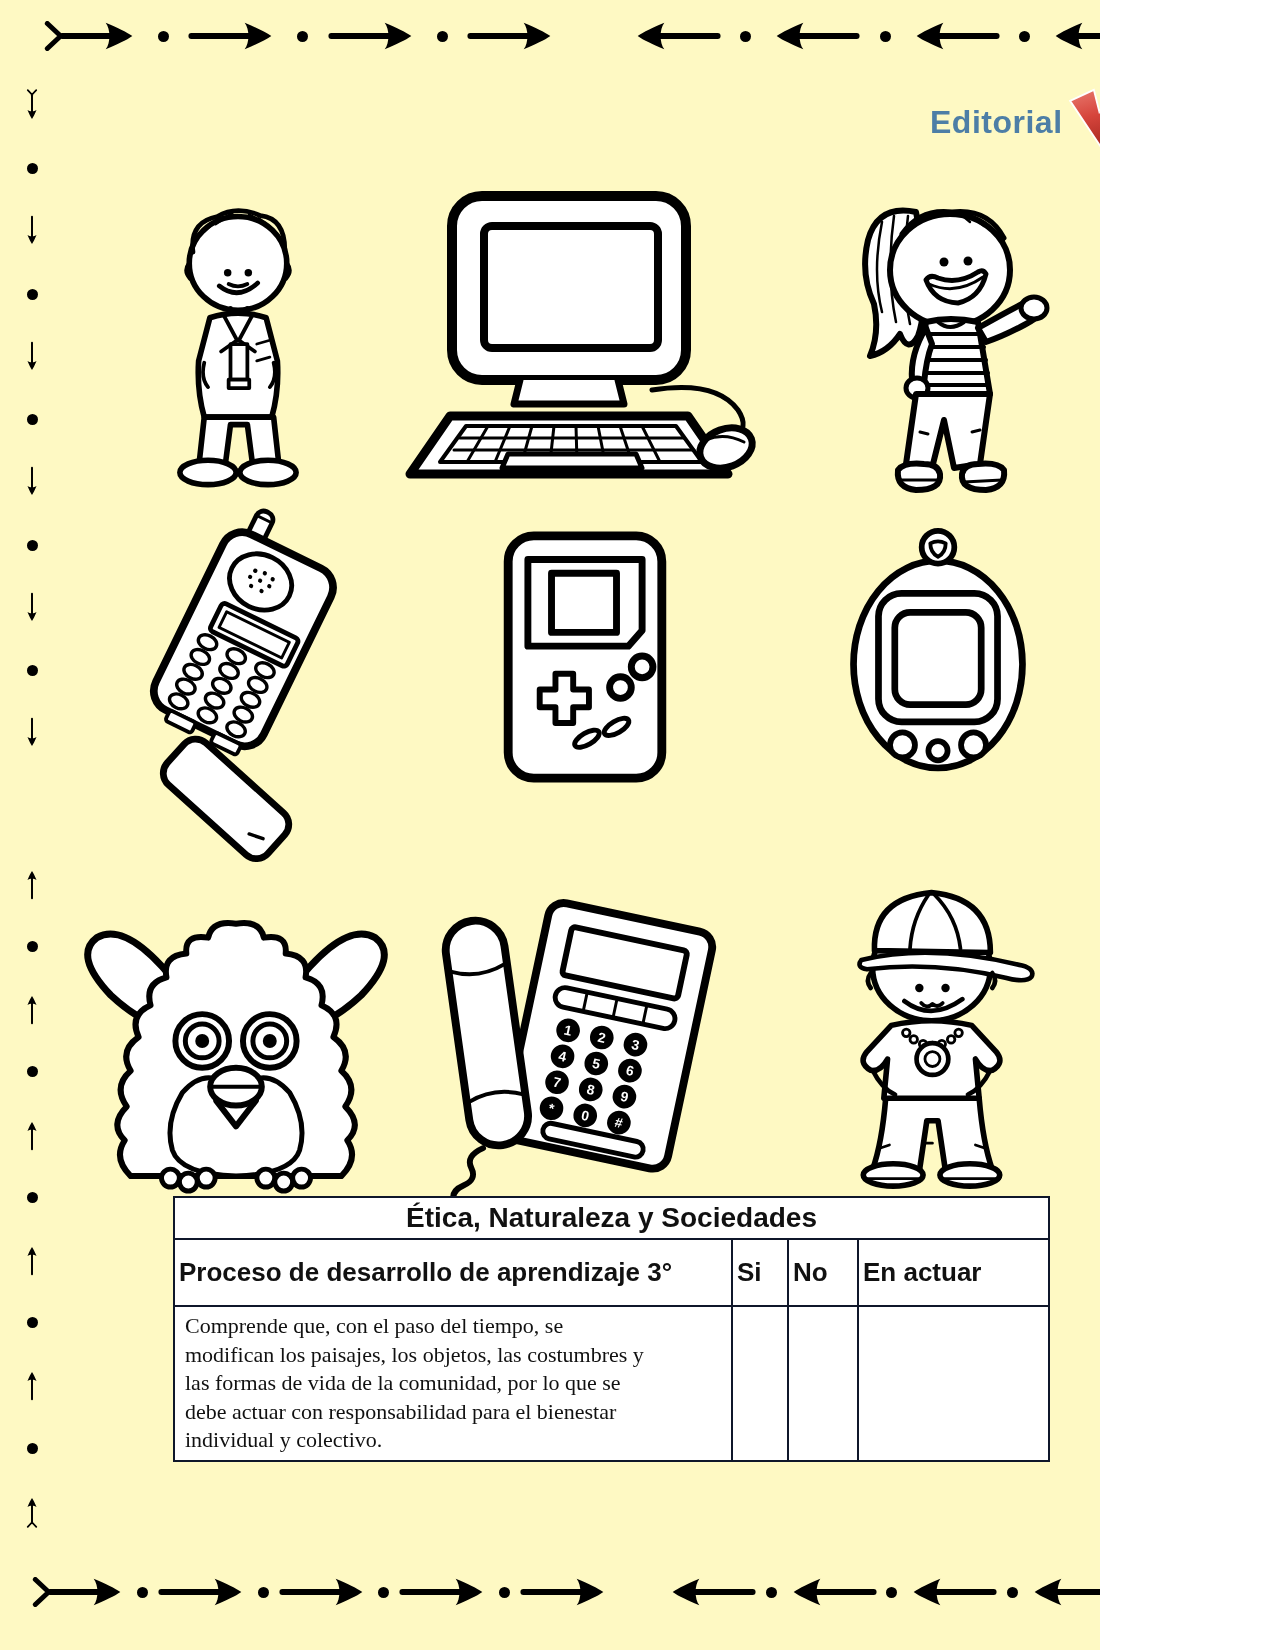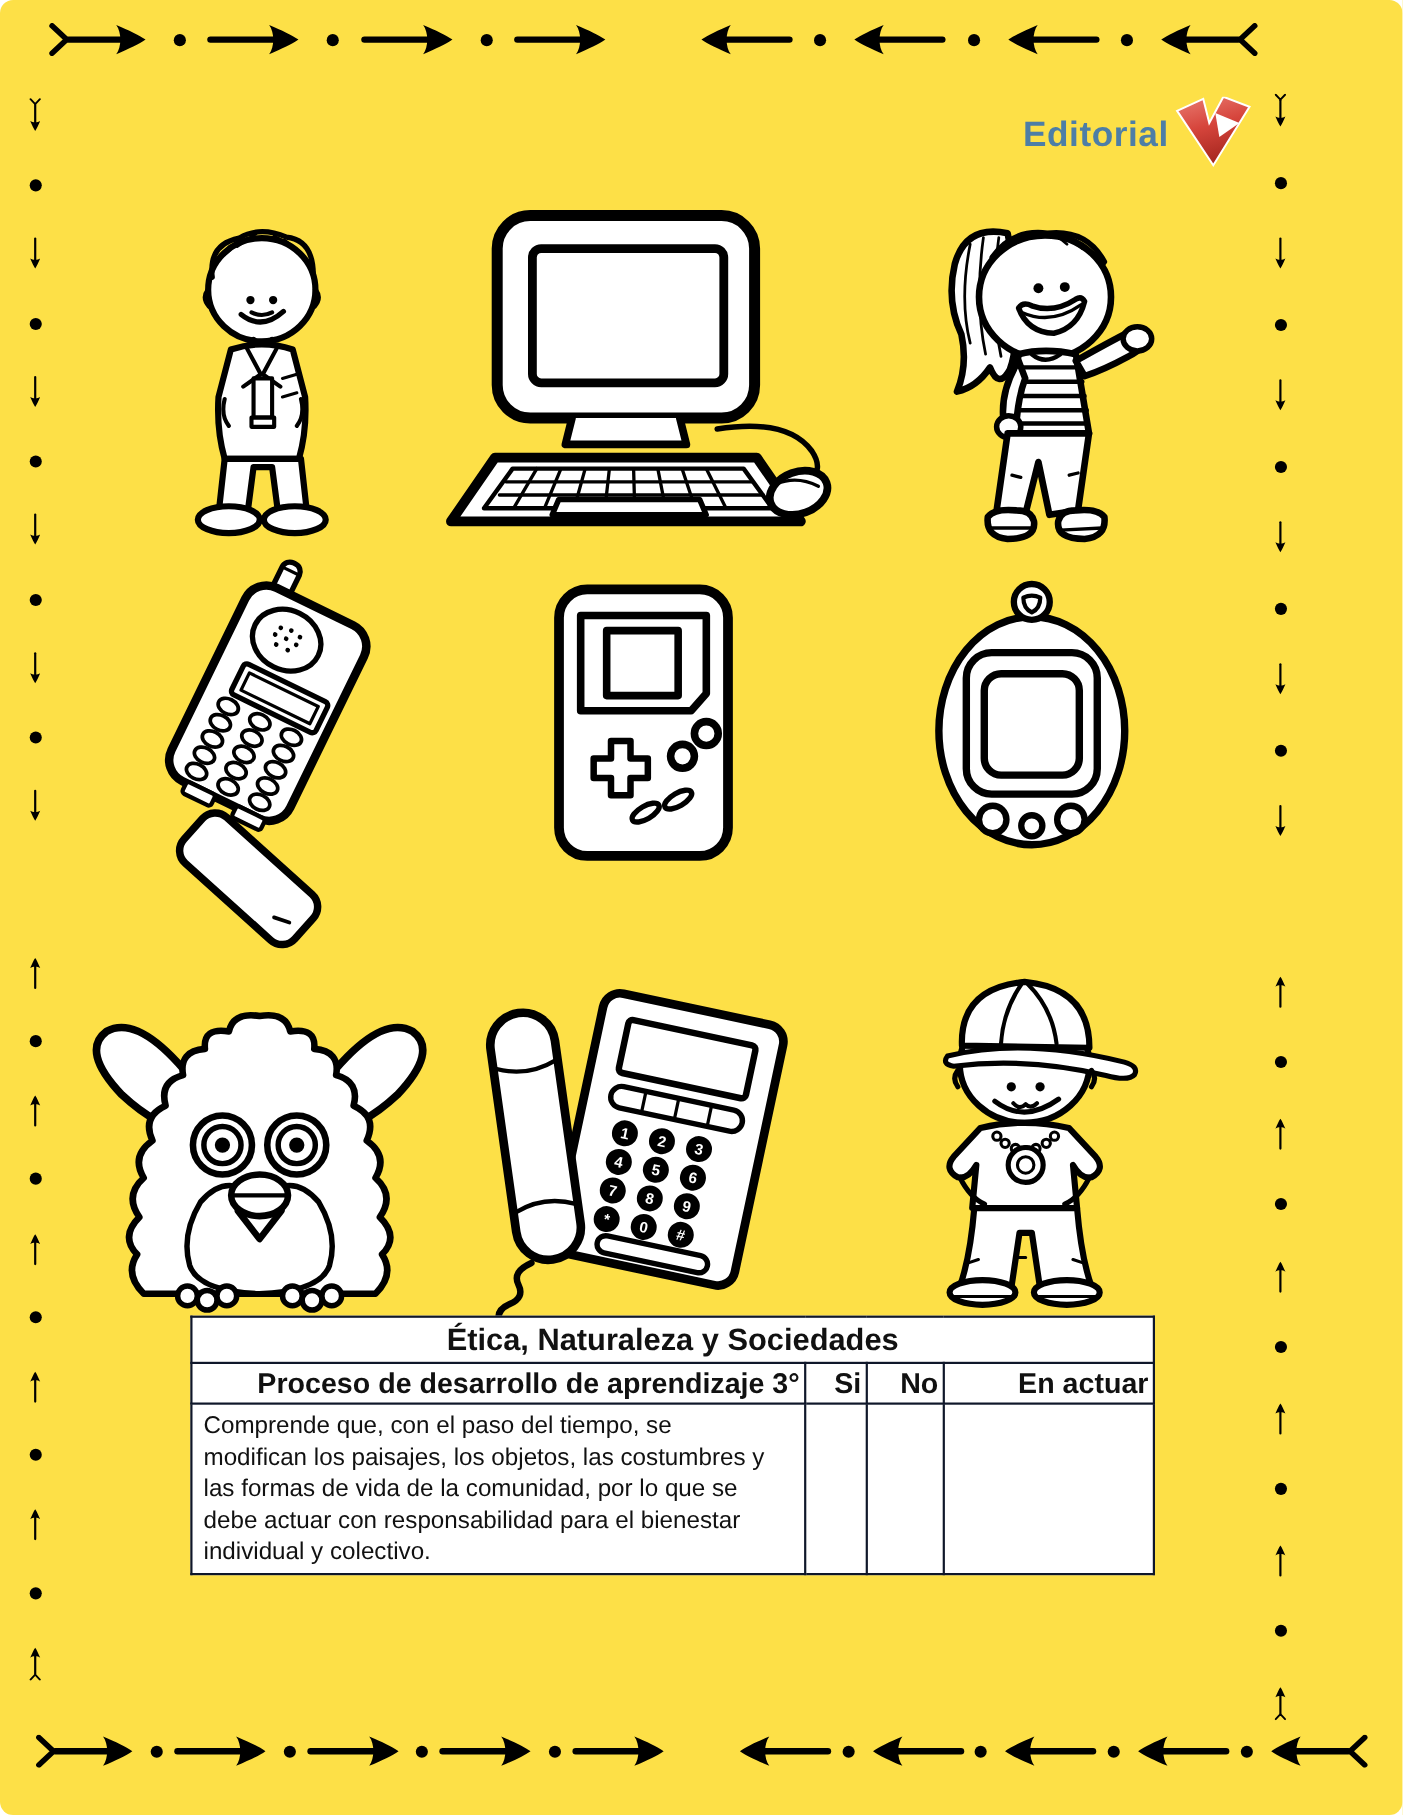--- a/index.html
+++ b/index.html
@@ -1,17 +1,17 @@
 <!DOCTYPE html>
 <html><head>
 <meta charset="utf-8">
 <style>
   html,body{margin:0;padding:0;background:#fff;}
-  .page{position:relative;width:1275px;height:1650px;background:#fde047;overflow:hidden;
-        font-family:"Liberation Sans",sans-serif;color:#111;border-radius:12px;}
+  .page{position:relative;width:1100px;height:1650px;background:#fef9c3;overflow:hidden;
+        font-family:"Liberation Sans",sans-serif;color:#111;}
 
   
   .bedge{position:absolute;display:flex;align-items:center;justify-content:space-between;}
   .bedge.v{flex-direction:column;}
   .aw{display:flex;align-items:center;justify-content:center;}
   .aw svg{display:block;}
   .aw.rev svg{transform:scaleX(-1);}
   .aw.vd,.aw.vu{width:34px;height:100px;}
   .aw.vd svg{transform:rotate(90deg);}
   .aw.vu svg{transform:rotate(-90deg);}
@@ -26,22 +26,22 @@
   
   .img{position:absolute;}
   .img svg{overflow:visible;display:block;}
   .kpt{fill:#fff;stroke:none;font:bold 14px "Liberation Sans",sans-serif;text-anchor:middle;}
 
   
   table.etable{position:absolute;left:173px;top:1196px;width:875px;border-collapse:collapse;
                table-layout:fixed;background:#fff;}
   table.etable td{border:2px solid #0f172a;vertical-align:top;}
   .t-h1{text-align:center;font-weight:bold;font-size:28px;padding:4px 2px;}
-  .t-h2{font-weight:bold;font-size:26px;text-align:right;padding:2px 4px;}
-  .t-desc{font-size:22px;line-height:1.3;padding:5px 10px;white-space:pre-line;}
+  .t-h2{font-weight:bold;font-size:26px;text-align:left;padding:17px 4px;}
+  .t-desc{font-size:22px;line-height:1.3;padding:5px 10px;white-space:pre-line;font-family:Liberation Serif, serif;}
 </style>
 </head>
 <body>
 
 <div class="page">
 
   <div class="bedge" style="top:18px;left:44px;width:1100px;height:36px;">
       <span class="aw ">
         <svg width="100" height="30" viewBox="0 0 120 36">
           <line x1="22" y1="18" x2="82" y2="18" stroke="#000" stroke-width="7" stroke-linecap="round"></line>

